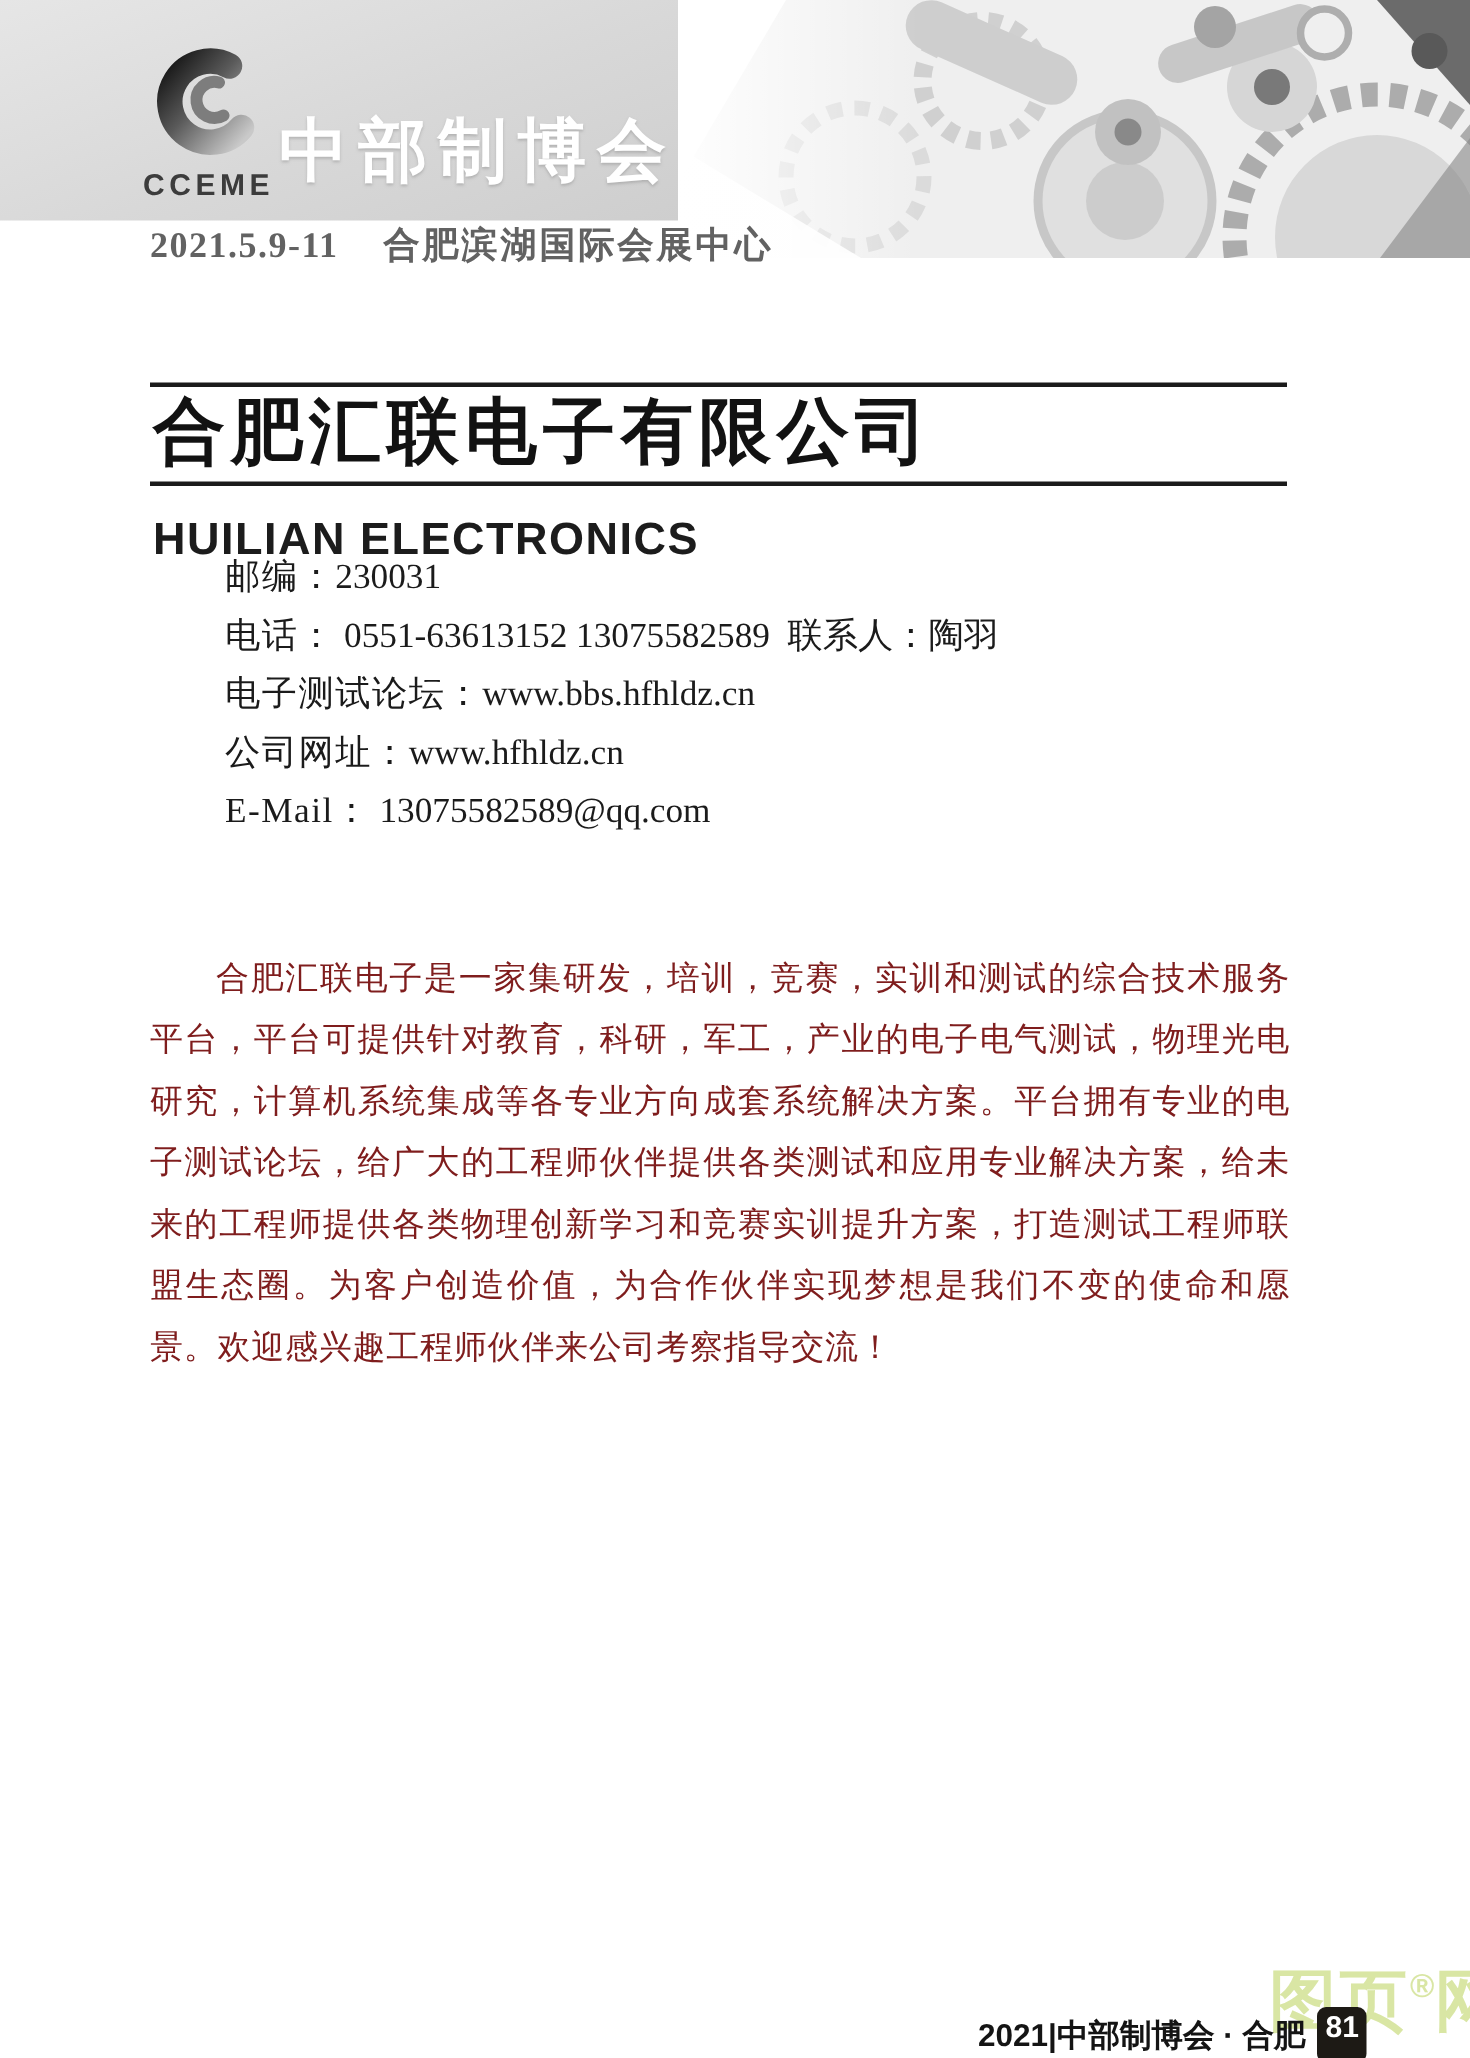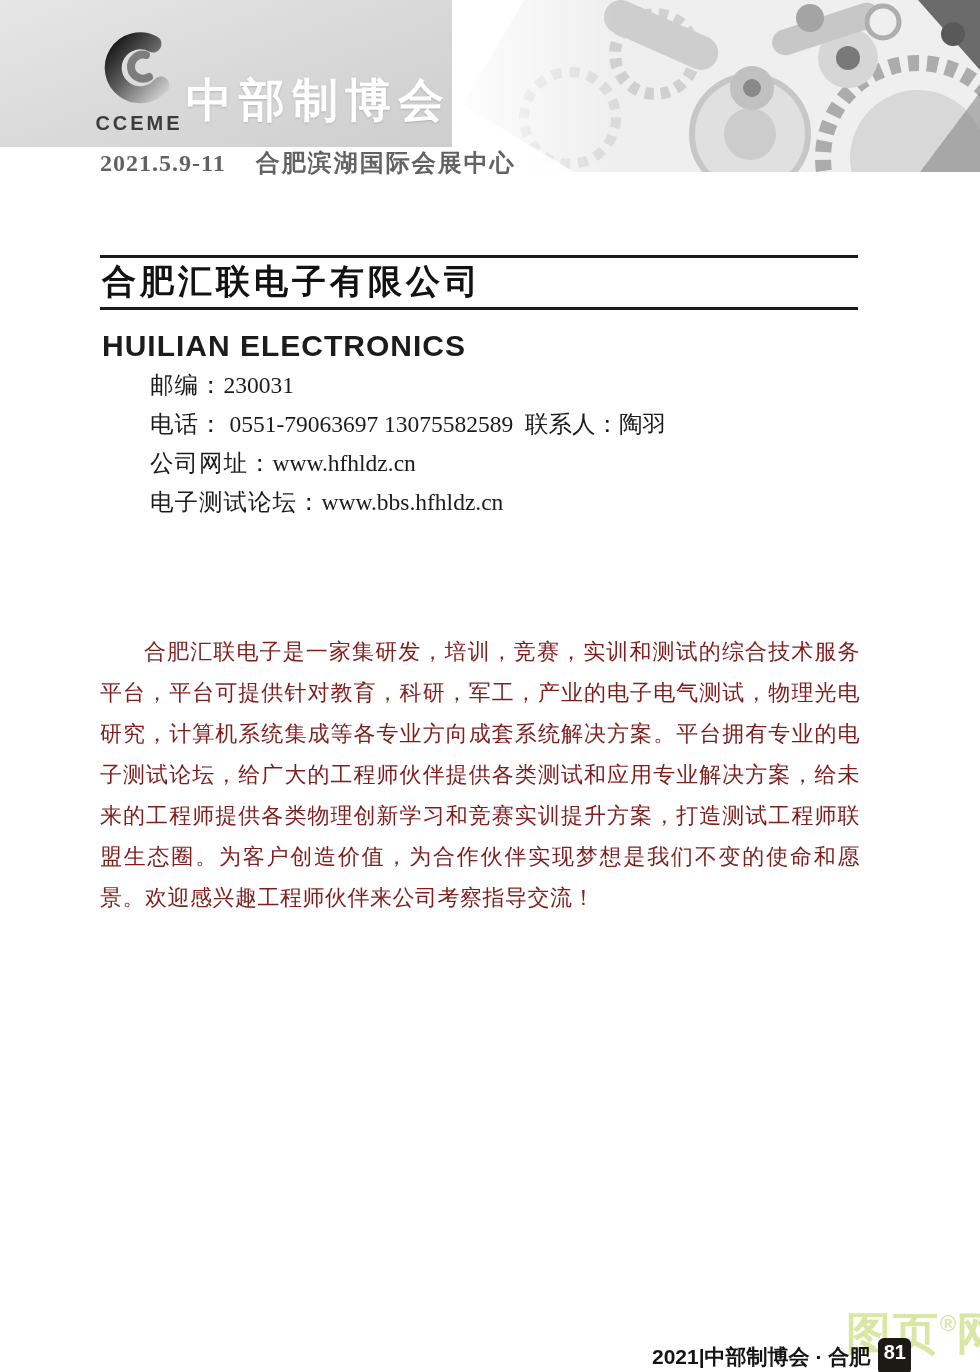--- a/index.html
+++ b/index.html
@@ -32,21 +32,21 @@
     font-family:"Liberation Serif", serif; font-weight:bold; font-size:24px; color:#626262;text-align:right;
   }
   .hdr-sub .date { margin-right:30px; letter-spacing:1px; }
   .hdr-sub .venue { letter-spacing:2px; }
 
   
   .company-head { position:absolute; left:100px; top:255px; width:758px; }
   .rule { height:3px; background:#1b1b1b; }
   .company-name {
     margin:6px 0 7px 2px; font-family:"Liberation Sans", sans-serif;
-    font-weight:bold; font-size:34px; letter-spacing:4px; color:#121212; line-height:1.05;
+    font-weight:bold; font-size:48px; letter-spacing:4px; color:#121212; line-height:1.05;
   }
   .company-en {
     margin:20px 0 0 2px; font-family:"Liberation Sans", sans-serif;
     font-weight:bold; font-size:30px; letter-spacing:1px; color:#1c1c1c; line-height:1.05;
   }
 
   
   .contacts { position:absolute; left:150px; top:366px; font-size:23.5px; color:#1b1b1b; }
   .crow { height:39px; line-height:39px; white-space:pre; }
   .clabel { letter-spacing:1px; }
@@ -143,23 +143,24 @@
 
   <section class="company-head">
     <div class="rule"></div>
     <h1 class="company-name">合肥汇联电子有限公司</h1>
     <div class="rule"></div>
     <h2 class="company-en">HUILIAN ELECTRONICS</h2>
   </section>
 
   <section class="contacts">
     <div class="crow"><span class="clabel">邮编：</span><span class="cvalue">230031</span></div>
-    <div class="crow"><span class="clabel">电话：</span><span class="cvalue"> 0551-79063697 13075582589  联系人：陶羽</span></div>
+    <div class="crow"><span class="clabel">电话：</span><span class="cvalue"> 0551-63613152 13075582589  联系人：陶羽</span></div>
+    <div class="crow"><span class="clabel">电子测试论坛：</span><span class="cvalue">www.bbs.hfhldz.cn</span></div>
     <div class="crow"><span class="clabel">公司网址：</span><span class="cvalue">www.hfhldz.cn</span></div>
-    <div class="crow"><span class="clabel">电子测试论坛：</span><span class="cvalue">www.bbs.hfhldz.cn</span></div>
+    <div class="crow"><span class="clabel">E-Mail：</span><span class="cvalue"> 13075582589@qq.com</span></div>
   </section>
 
   <p class="desc">合肥汇联电子是一家集研发，培训，竞赛，实训和测试的综合技术服务平台，平台可提供针对教育，科研，军工，产业的电子电气测试，物理光电研究，计算机系统集成等各专业方向成套系统解决方案。平台拥有专业的电子测试论坛，给广大的工程师伙伴提供各类测试和应用专业解决方案，给未来的工程师提供各类物理创新学习和竞赛实训提升方案，打造测试工程师联盟生态圈。为客户创造价值，为合作伙伴实现梦想是我们不变的使命和愿景。欢迎感兴趣工程师伙伴来公司考察指导交流！</p>
 
   <div class="watermark"><span>图页</span><sup>®</sup><span>网</span></div>
 
   <footer class="f-line">
     <span class="f-label">2021|中部制博会 · 合肥</span>
     <span class="f-badge">81</span>
   </footer>

